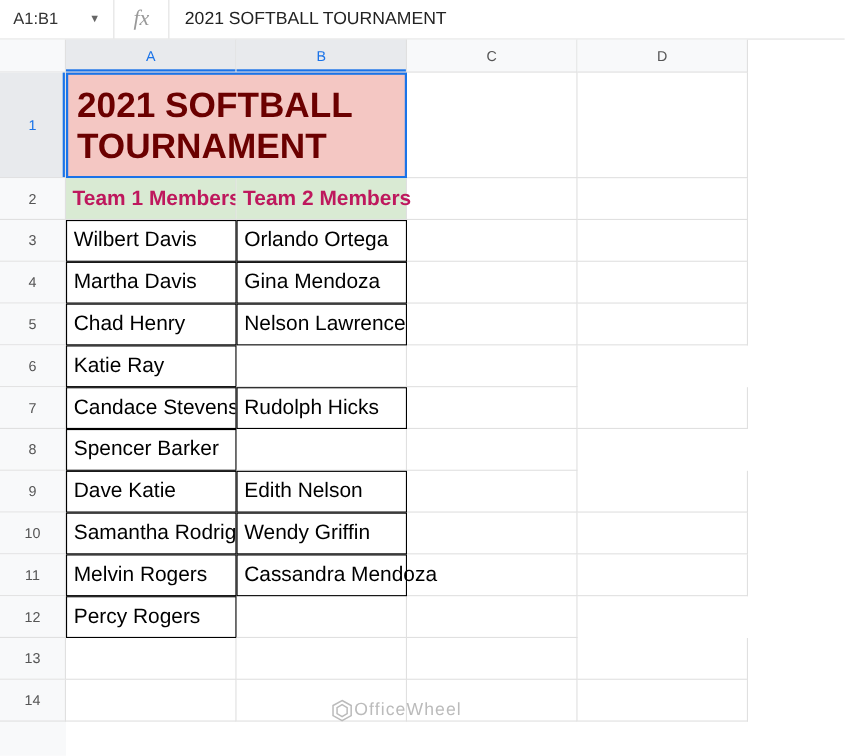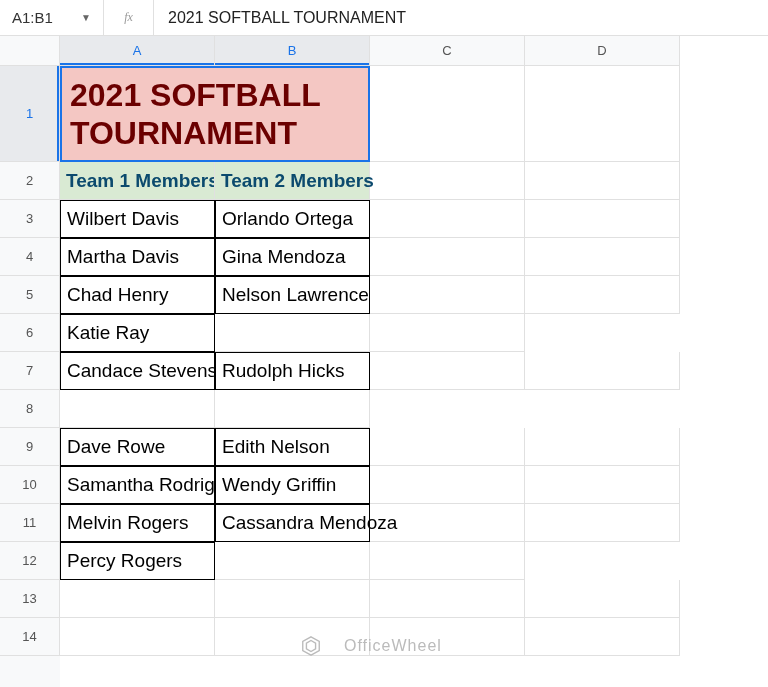--- a/index.html
+++ b/index.html
@@ -31,21 +31,21 @@
     }
     .dropdown-arrow {
       font-size: 10px;
       color: #666;
     }
     .fx-label {
       width: 50px;
       text-align: center;
       font-style: italic;
       color: #999;
-      font-size: 12px;
+      font-size: 20px;
       font-family: serif;
       border-right: 1px solid #e0e0e0;
       height: 100%;
       display: flex;
       align-items: center;
       justify-content: center;
     }
     .formula-input {
       flex: 1;
       padding: 0 14px;
@@ -155,37 +155,37 @@
       color: #6b0000;
       line-height: 1.2;
       white-space: normal;
       padding: 8px 8px;
       border: 2px solid #1a73e8;
       position: relative;
     }
     .header-cell {
       background: #d9ead3;
       font-weight: bold;
-      color: #0c4a6e;
+      color: #be185d;
       font-size: 19px;
     }
     .data-cell {
       border: 1px solid #000;
     }
     .overflow-visible {
       overflow: visible;
       z-index: 1;
     }
     .watermark {
       position: absolute;
       bottom: 60px;
       left: 240px;
       display: flex;
       align-items: center;
-      gap: 22px;
+      gap: 0;
       color: #bbb;
       font-size: 16px;
       letter-spacing: 1px;
       z-index: 5;
     }
     .watermark svg {
       width: 22px;
       height: 22px;
       stroke: #bbb;
       fill: none;
@@ -270,25 +270,26 @@
       <div class="cell col-c"></div>
       <div class="cell col-d"></div>
     </div>
     <div class="grid-row row-normal">
       <div class="cell col-a data-cell">Candace Stevenson</div>
       <div class="cell col-b data-cell">Rudolph Hicks</div>
       <div class="cell col-c"></div>
       <div class="cell col-d"></div>
     </div>
     <div class="grid-row row-normal">
-      <div class="cell col-c"></div>
-      <div class="cell col-d"></div>
-    </div>
-    <div class="grid-row row-normal">
-      <div class="cell col-a data-cell">Dave Rowe</div>
+      <div class="cell col-a data-cell">Spencer Barker</div>
+      <div class="cell col-c"></div>
+      <div class="cell col-d"></div>
+    </div>
+    <div class="grid-row row-normal">
+      <div class="cell col-a data-cell">Dave Katie</div>
       <div class="cell col-b data-cell">Edith Nelson</div>
       <div class="cell col-c"></div>
       <div class="cell col-d"></div>
     </div>
     <div class="grid-row row-normal">
       <div class="cell col-a data-cell">Samantha Rodriguez</div>
       <div class="cell col-b data-cell">Wendy Griffin</div>
       <div class="cell col-c"></div>
       <div class="cell col-d"></div>
     </div>

